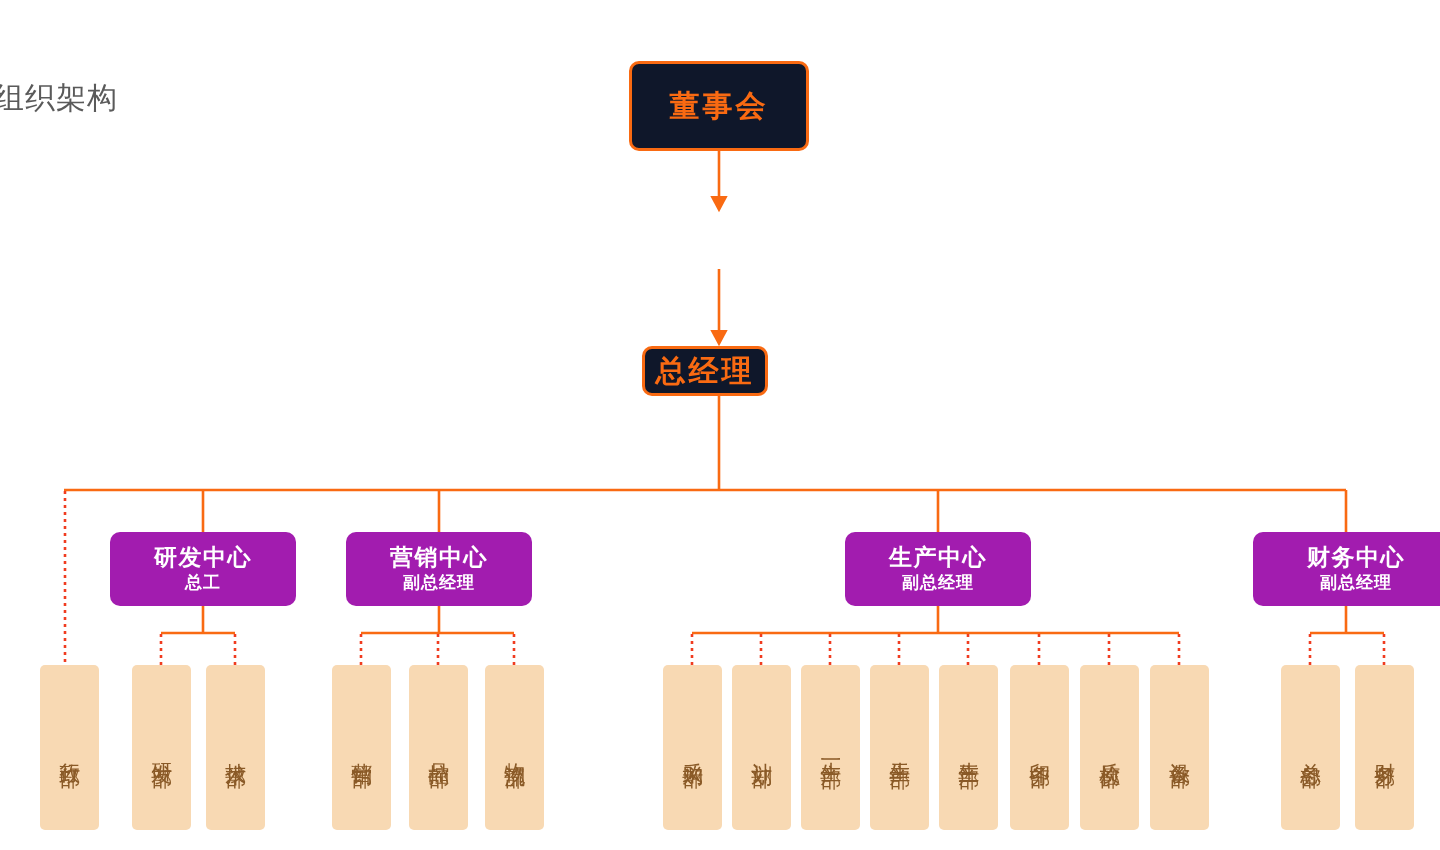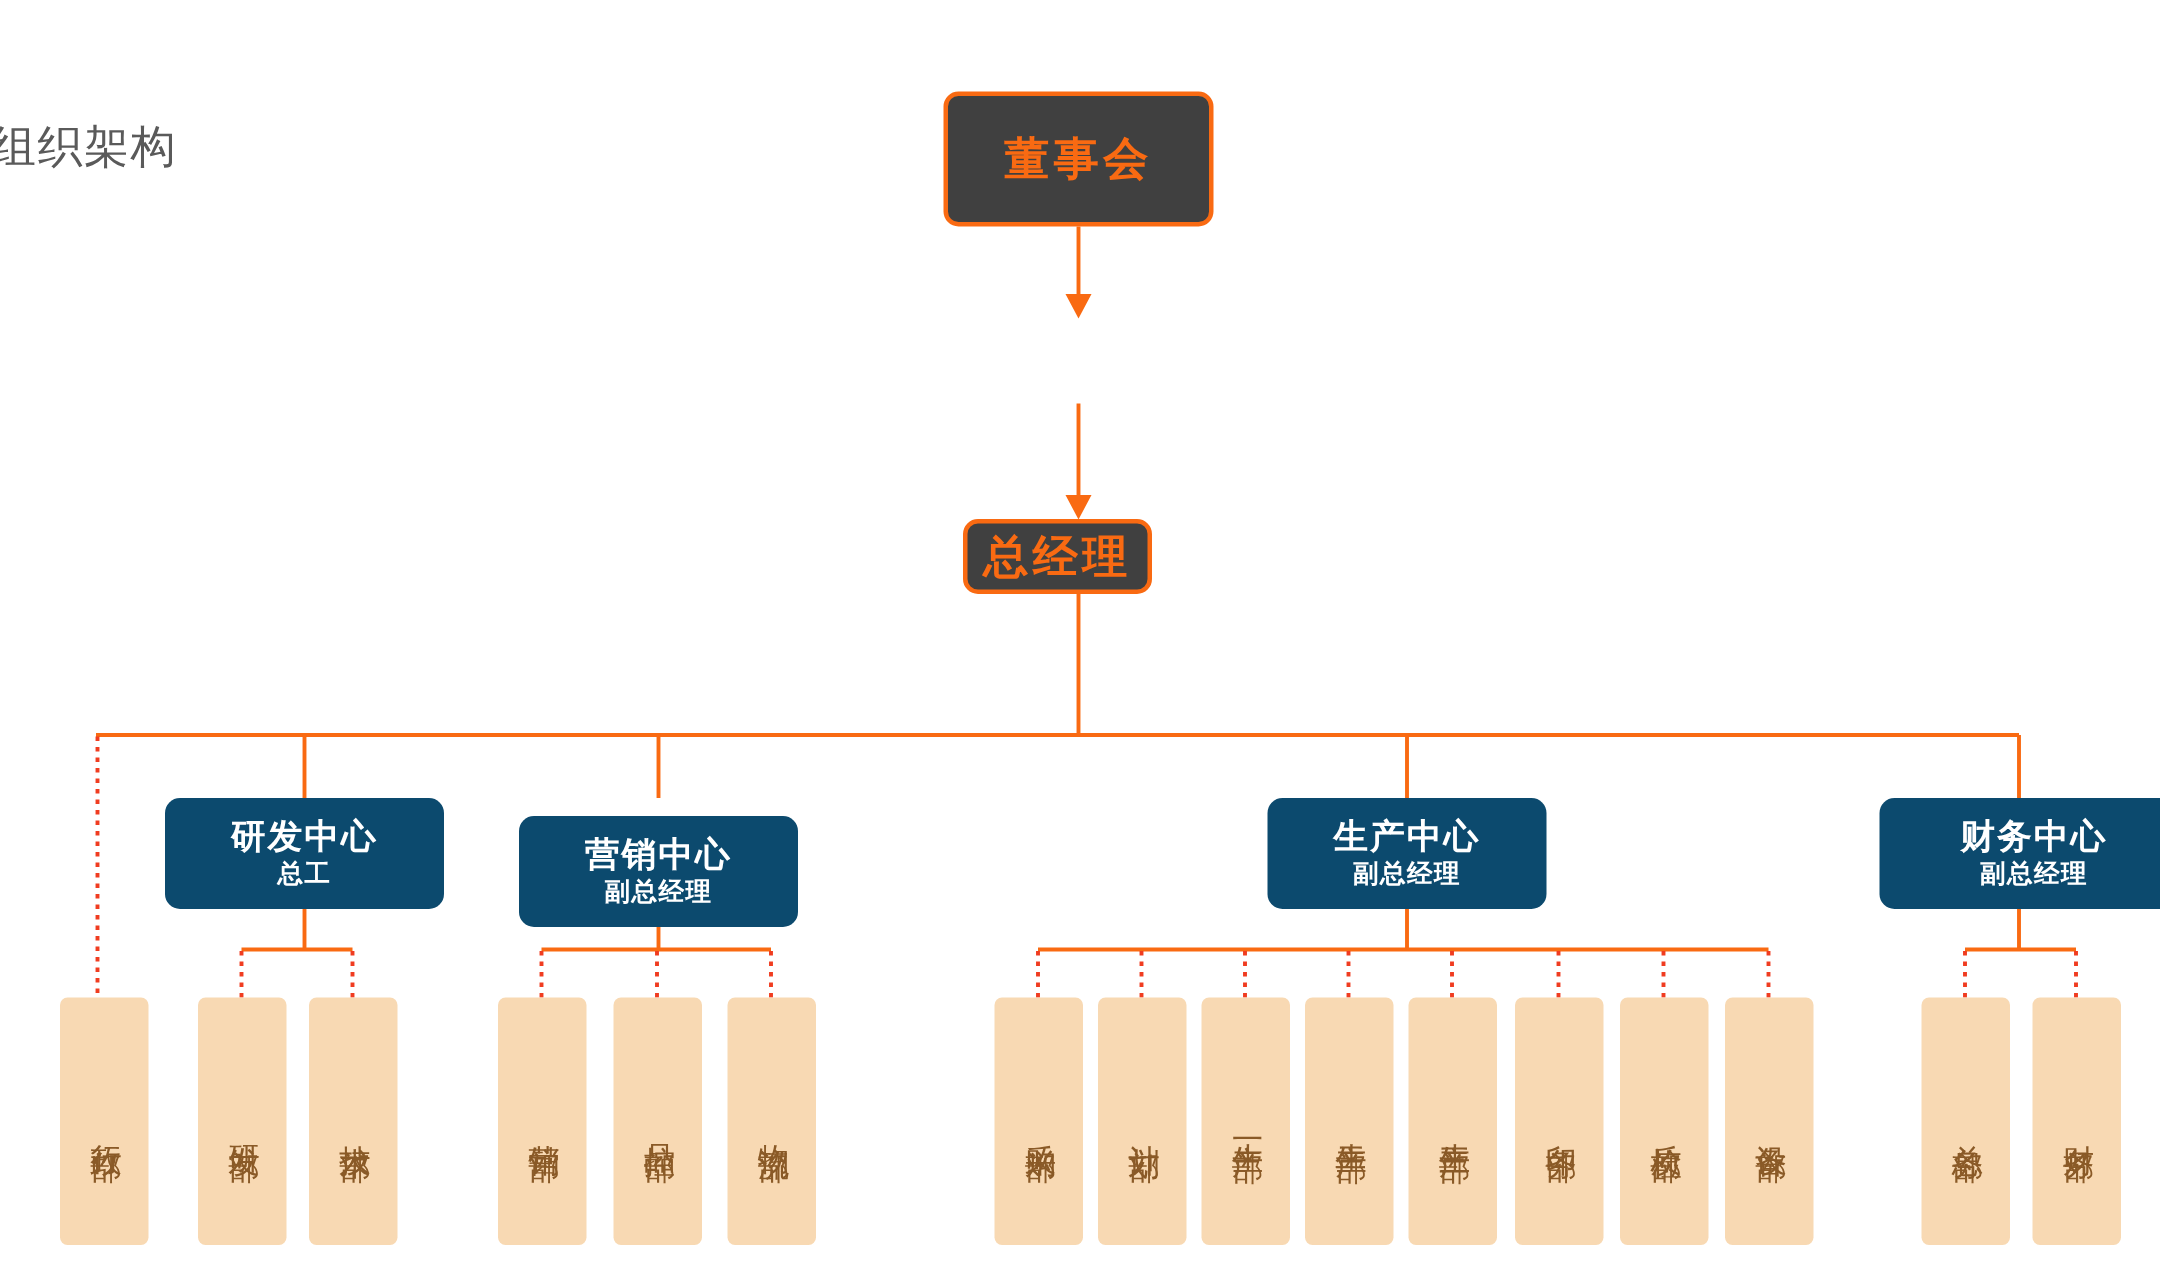--- a/index.html
+++ b/index.html
@@ -41,36 +41,36 @@
     left: 0; top: 0;
     width: 1440px;
     height: 850px;
     pointer-events: none;
   }
 
   
   .exec-node {
     position: absolute;
     box-sizing: border-box;
-    background: #404040;
+    background: #0f172a;
     border: 3px solid #f96a12;
     border-radius: 10px;
     display: flex;
     align-items: center;
     justify-content: center;
     color: #f96a12;
     font-weight: bold;
     letter-spacing: 3px;
   }
 
   
   .center-node {
     position: absolute;
     box-sizing: border-box;
-    background: #0c4a6e;
+    background: #a21caf;
     border-radius: 10px;
     display: flex;
     flex-direction: column;
     align-items: center;
     justify-content: center;
     color: #ffffff;
     padding: 4px 0;
   }
   .center-node .cn-title {
     font-size: 23px;
@@ -178,21 +178,21 @@
 
   <div class="exec-node" style="left:642px; top:346px; width:126px; height:50px; font-size:30px;">
     <span>总经理</span>
   </div>
 
   <div class="center-node" style="left:110px; top:532px; width:186px; height:74px;">
     <span class="cn-title">研发中心</span>
     <span class="cn-sub">总工</span>
   </div>
 
-  <div class="center-node" style="left:346px; top:532px; width:186px; height:74px;margin-top:12px;">
+  <div class="center-node" style="left:346px; top:532px; width:186px; height:74px;">
     <span class="cn-title">营销中心</span>
     <span class="cn-sub">副总经理</span>
   </div>
 
   <div class="center-node" style="left:845px; top:532px; width:186px; height:74px;">
     <span class="cn-title">生产中心</span>
     <span class="cn-sub">副总经理</span>
   </div>
 
   <div class="center-node" style="left:1253px; top:532px; width:206px; height:74px;">

